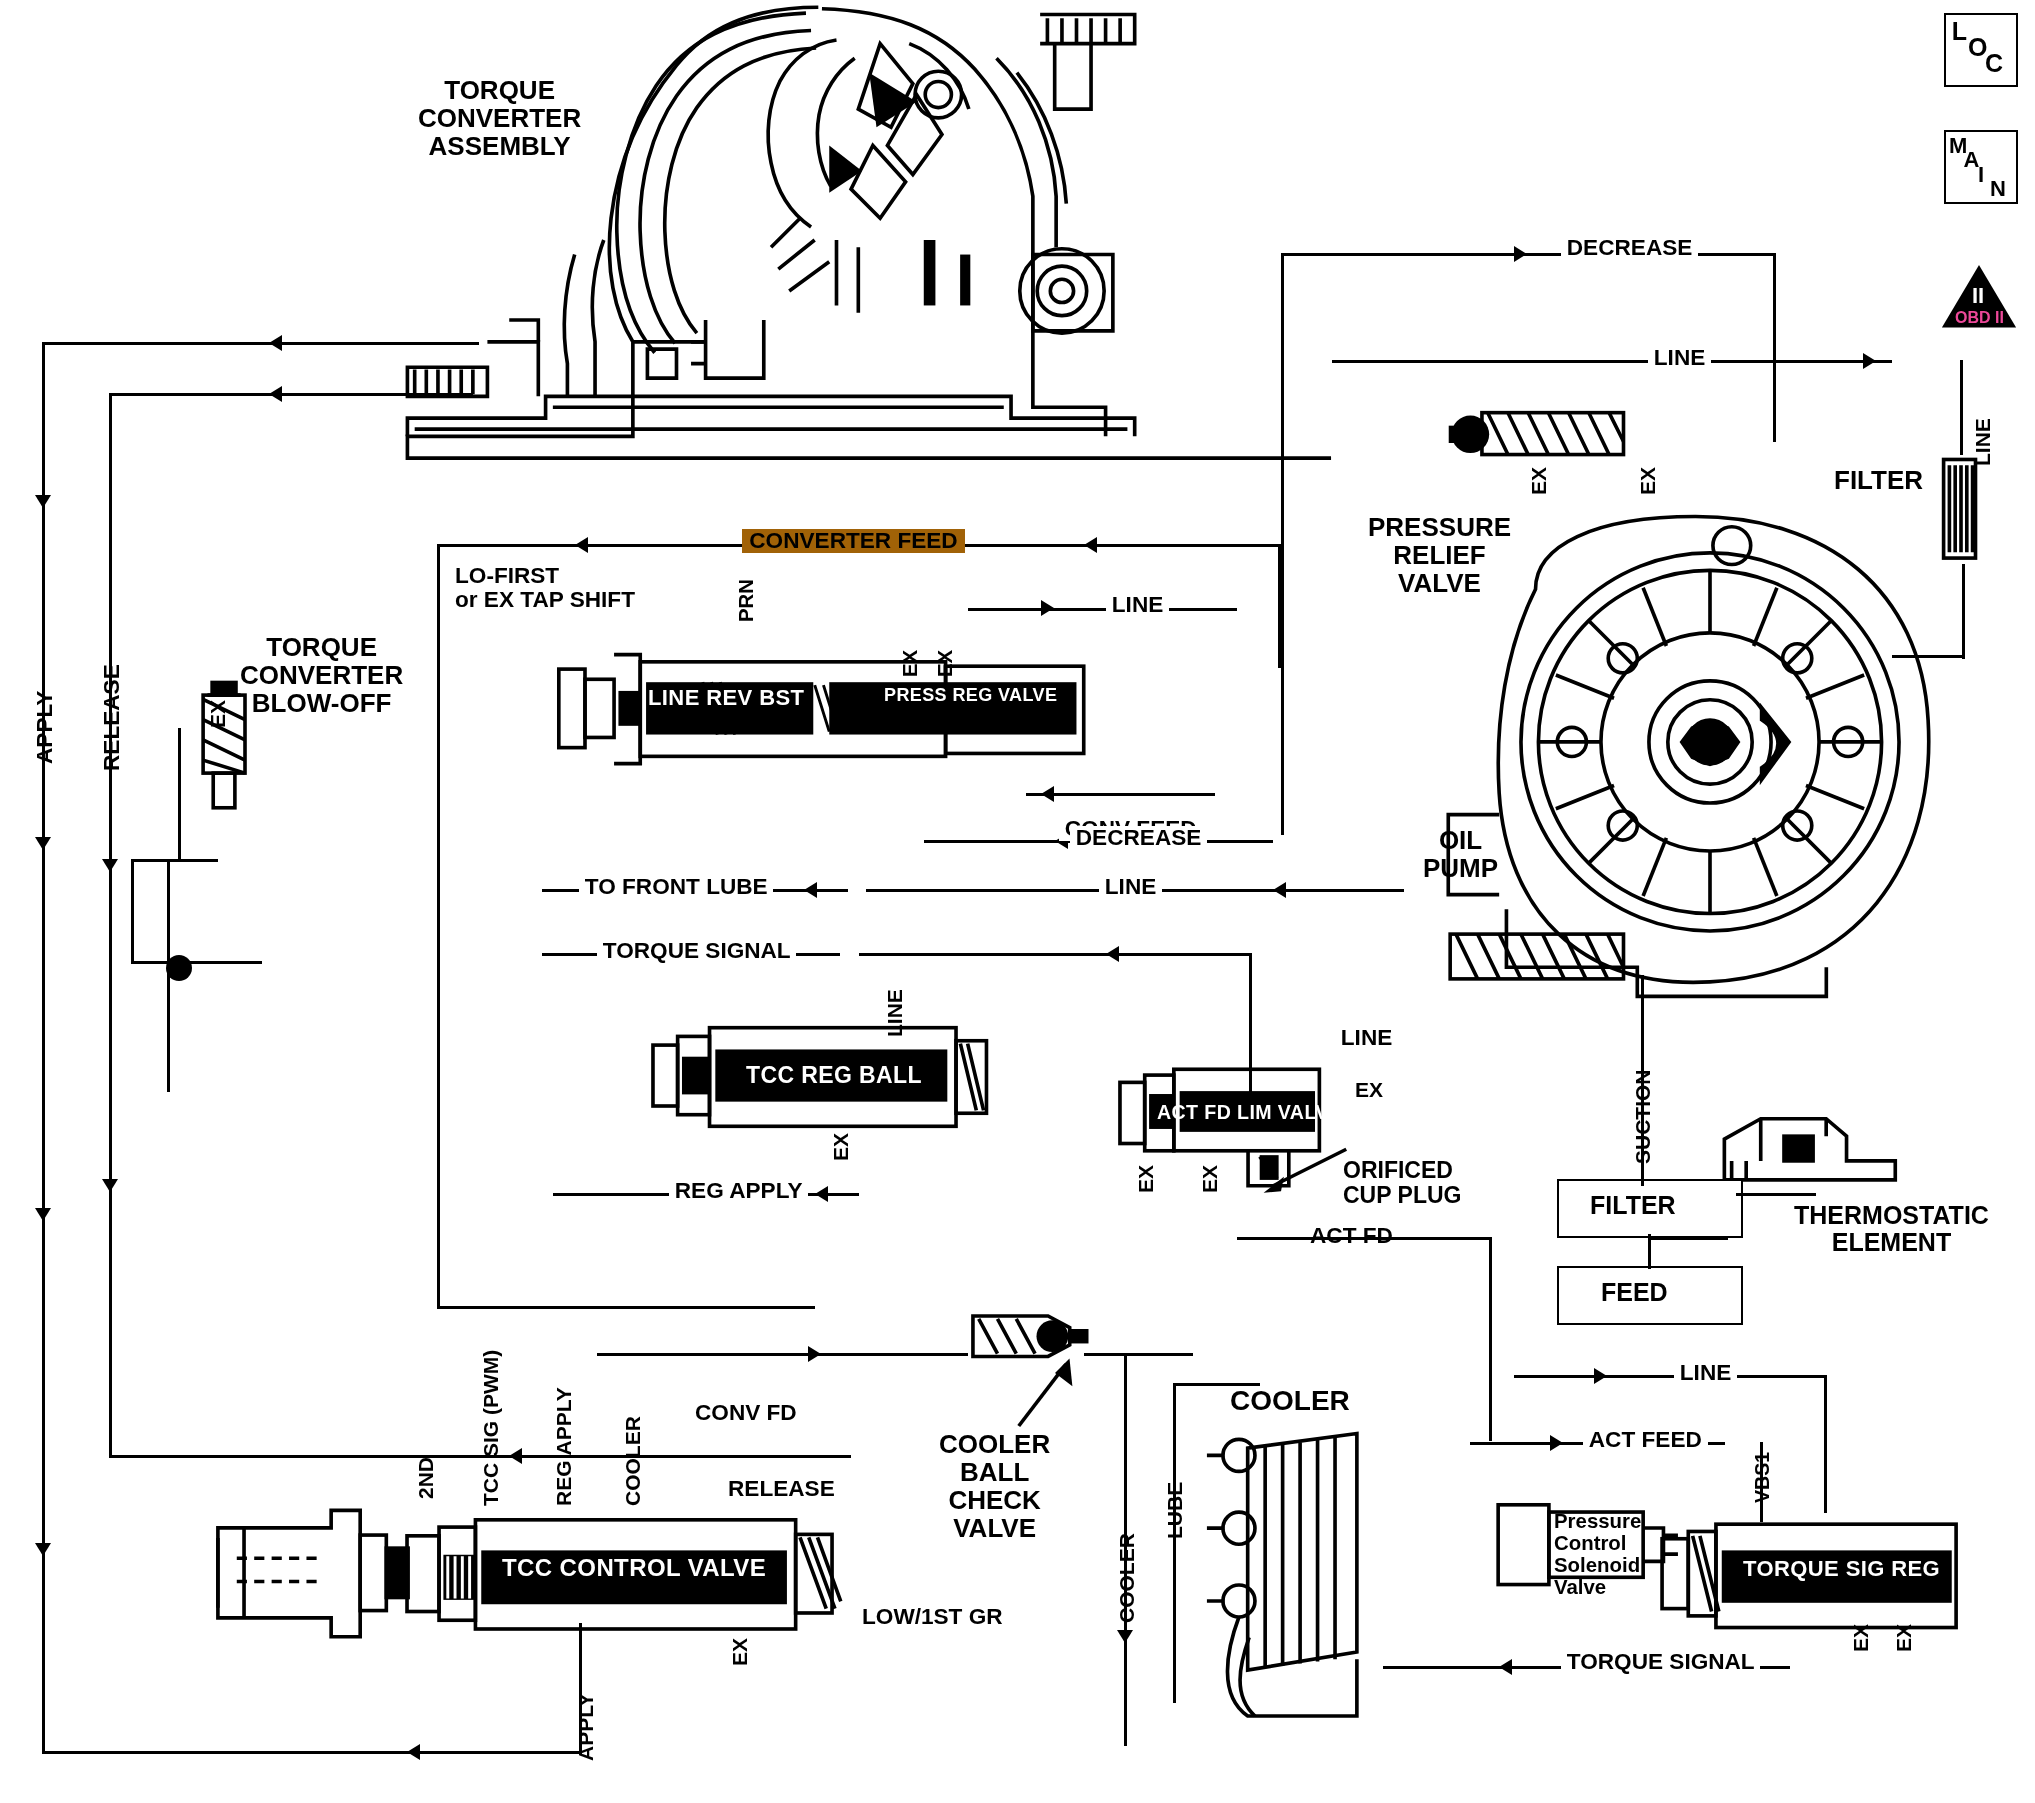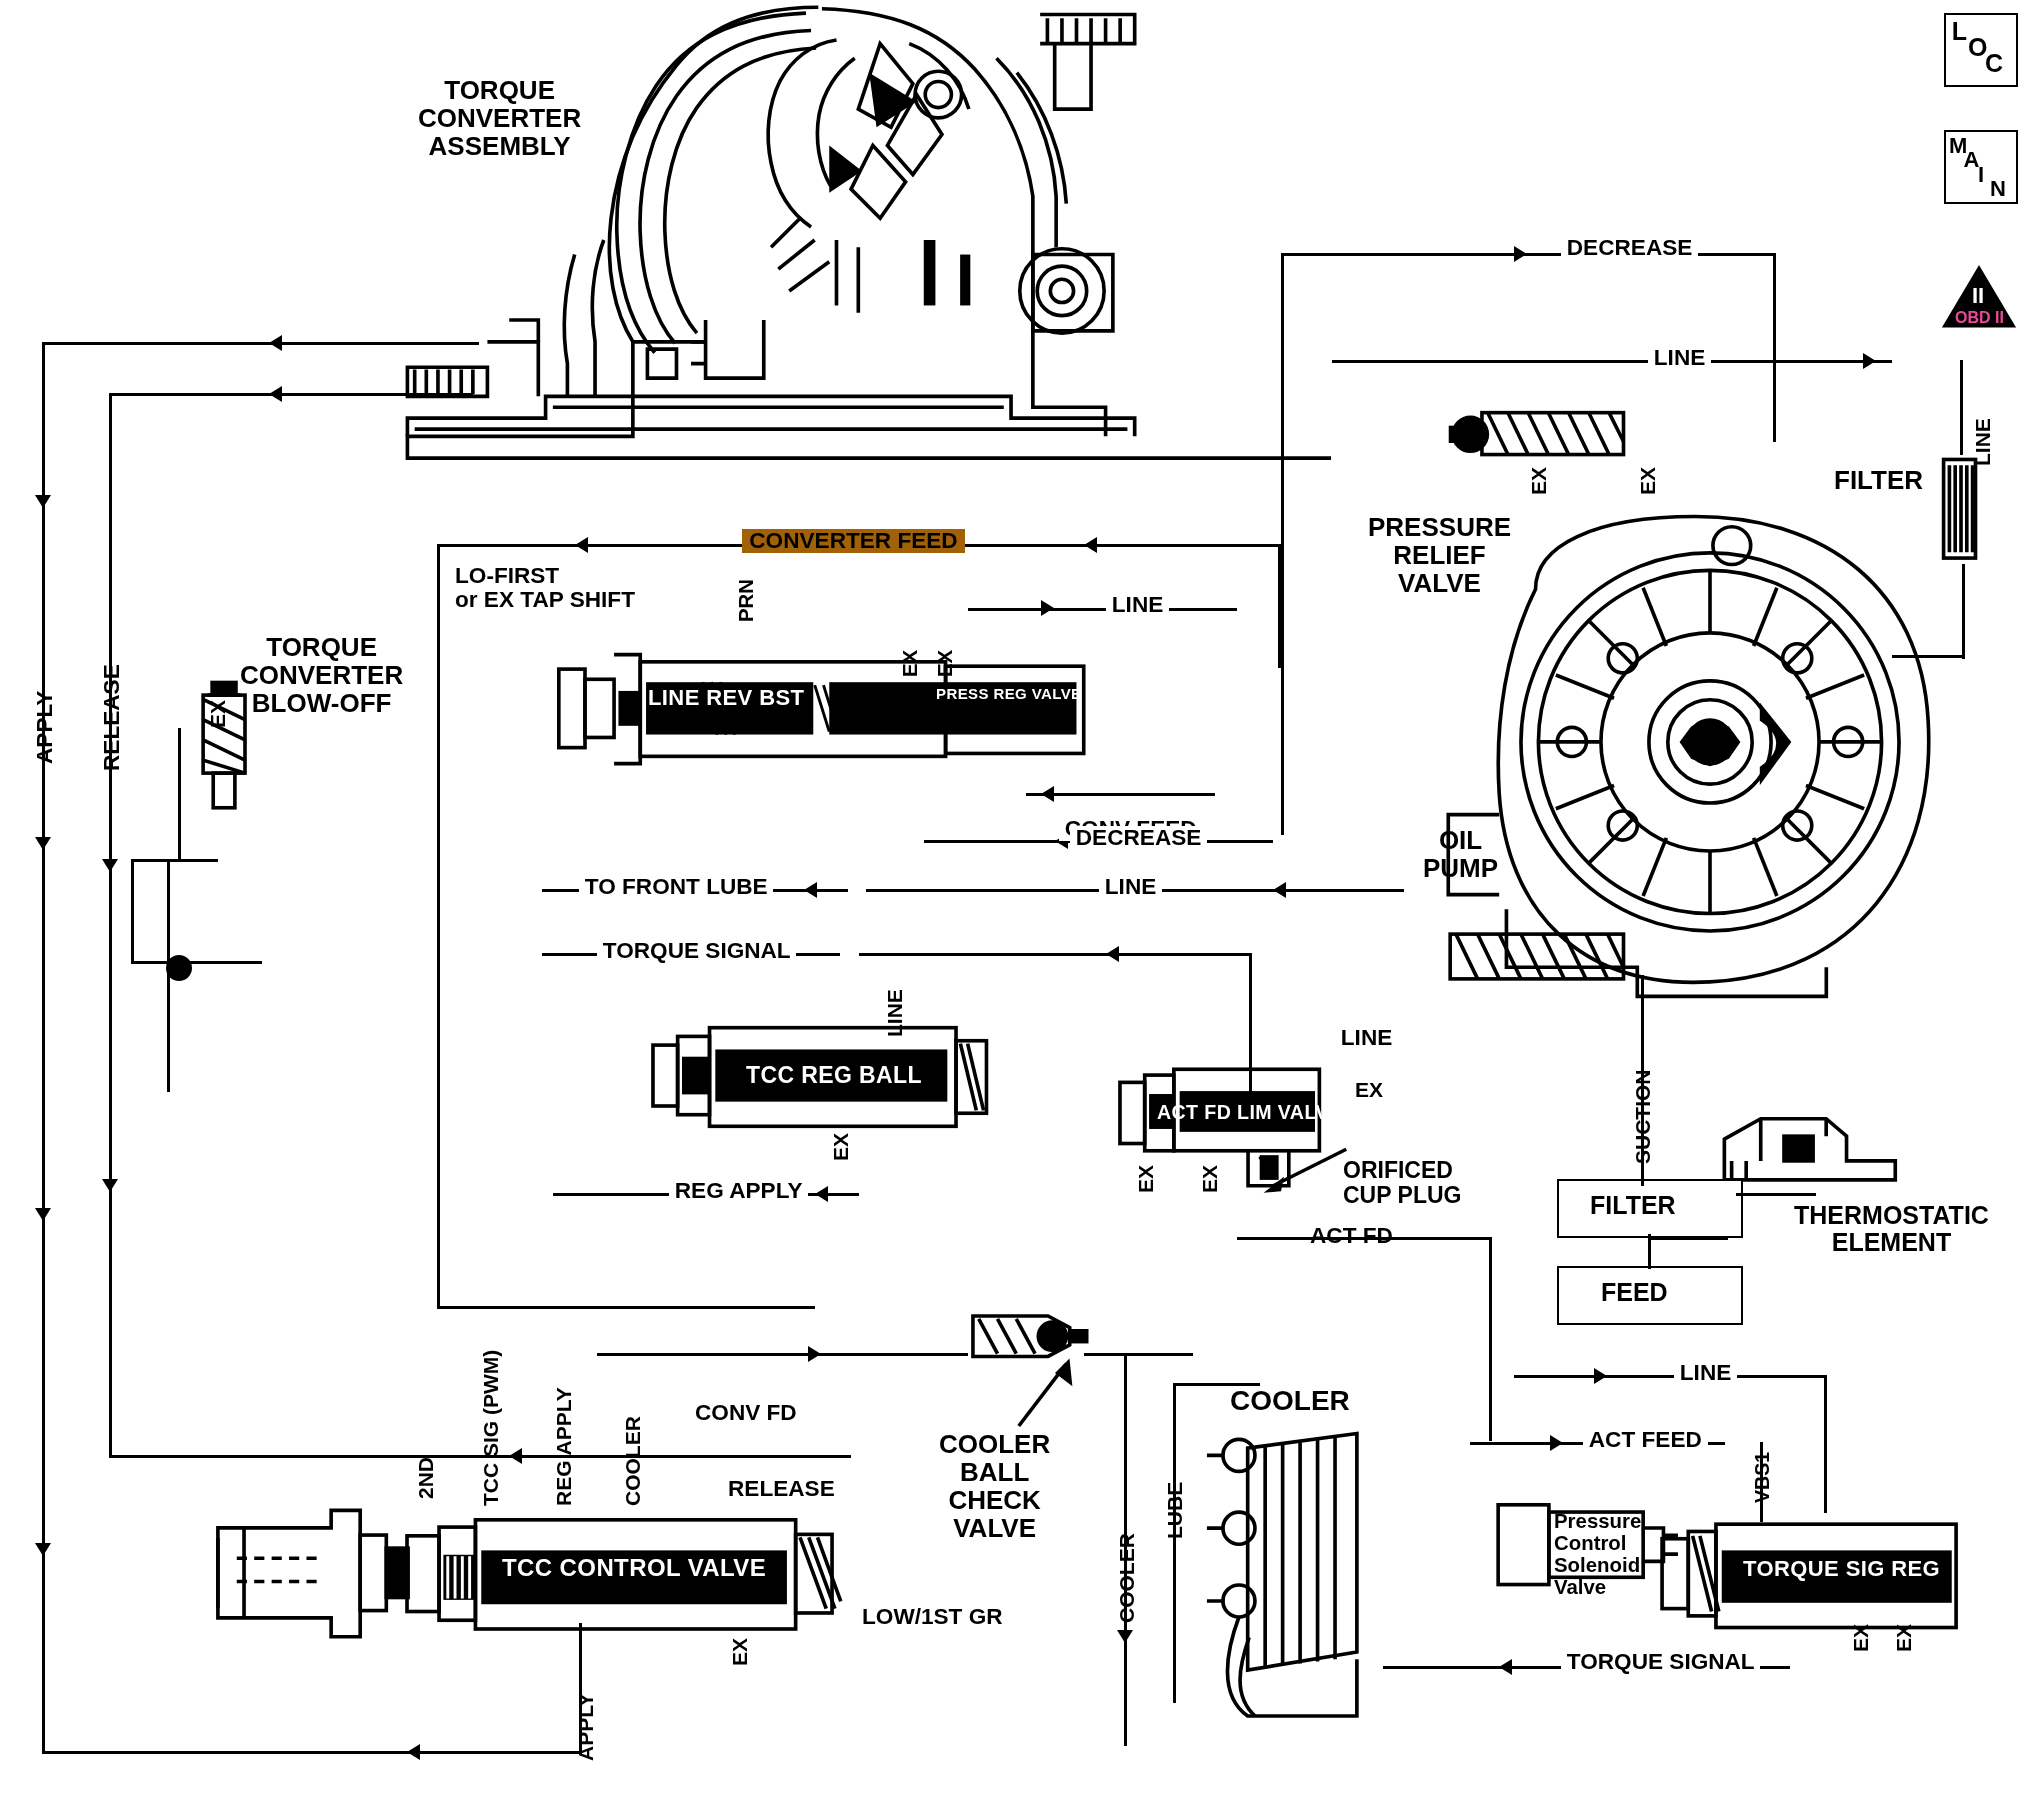--- a/index.html
+++ b/index.html
@@ -299,21 +299,21 @@
         <rect x="380" y="58" width="340" height="72"></rect>
         <rect x="90" y="70" width="30" height="48"></rect>
       </g>
       <g fill="none" stroke="#000" stroke-width="4">
         <path d="M360,62 L380,126 M372,62 L392,126 M384,62 L404,126 M396,62 L416,126 M408,62 L428,126"></path>
         <path d="M206,58 L226,130 M218,58 L238,130 M230,58 L250,130"></path>
       </g>
     </svg>
   </div>
   <div class="valvetext" style="left:648px;top:685px;font-size:22px;">LINE REV BST</div>
-  <div class="valvetext" style="left:936px;top:685px;font-size:15px;">PRESS REG VALVE</div>
+  <div class="valvetext" style="left:884px;top:685px;font-size:18px;">PRESS REG VALVE</div>
 
   <div style="position:absolute;left:648px;top:1019px;width:342px;height:116px;">
     <svg width="342" height="116" viewBox="0 0 470 160">
       <g fill="none" stroke="#000" stroke-width="5">
         <rect x="6" y="36" width="34" height="84"></rect>
         <rect x="40" y="24" width="44" height="108"></rect>
         <rect x="84" y="12" width="340" height="136"></rect>
         <rect x="424" y="30" width="42" height="100"></rect>
         <path d="M430,34 L452,126 M440,34 L462,126"></path>
       </g>

